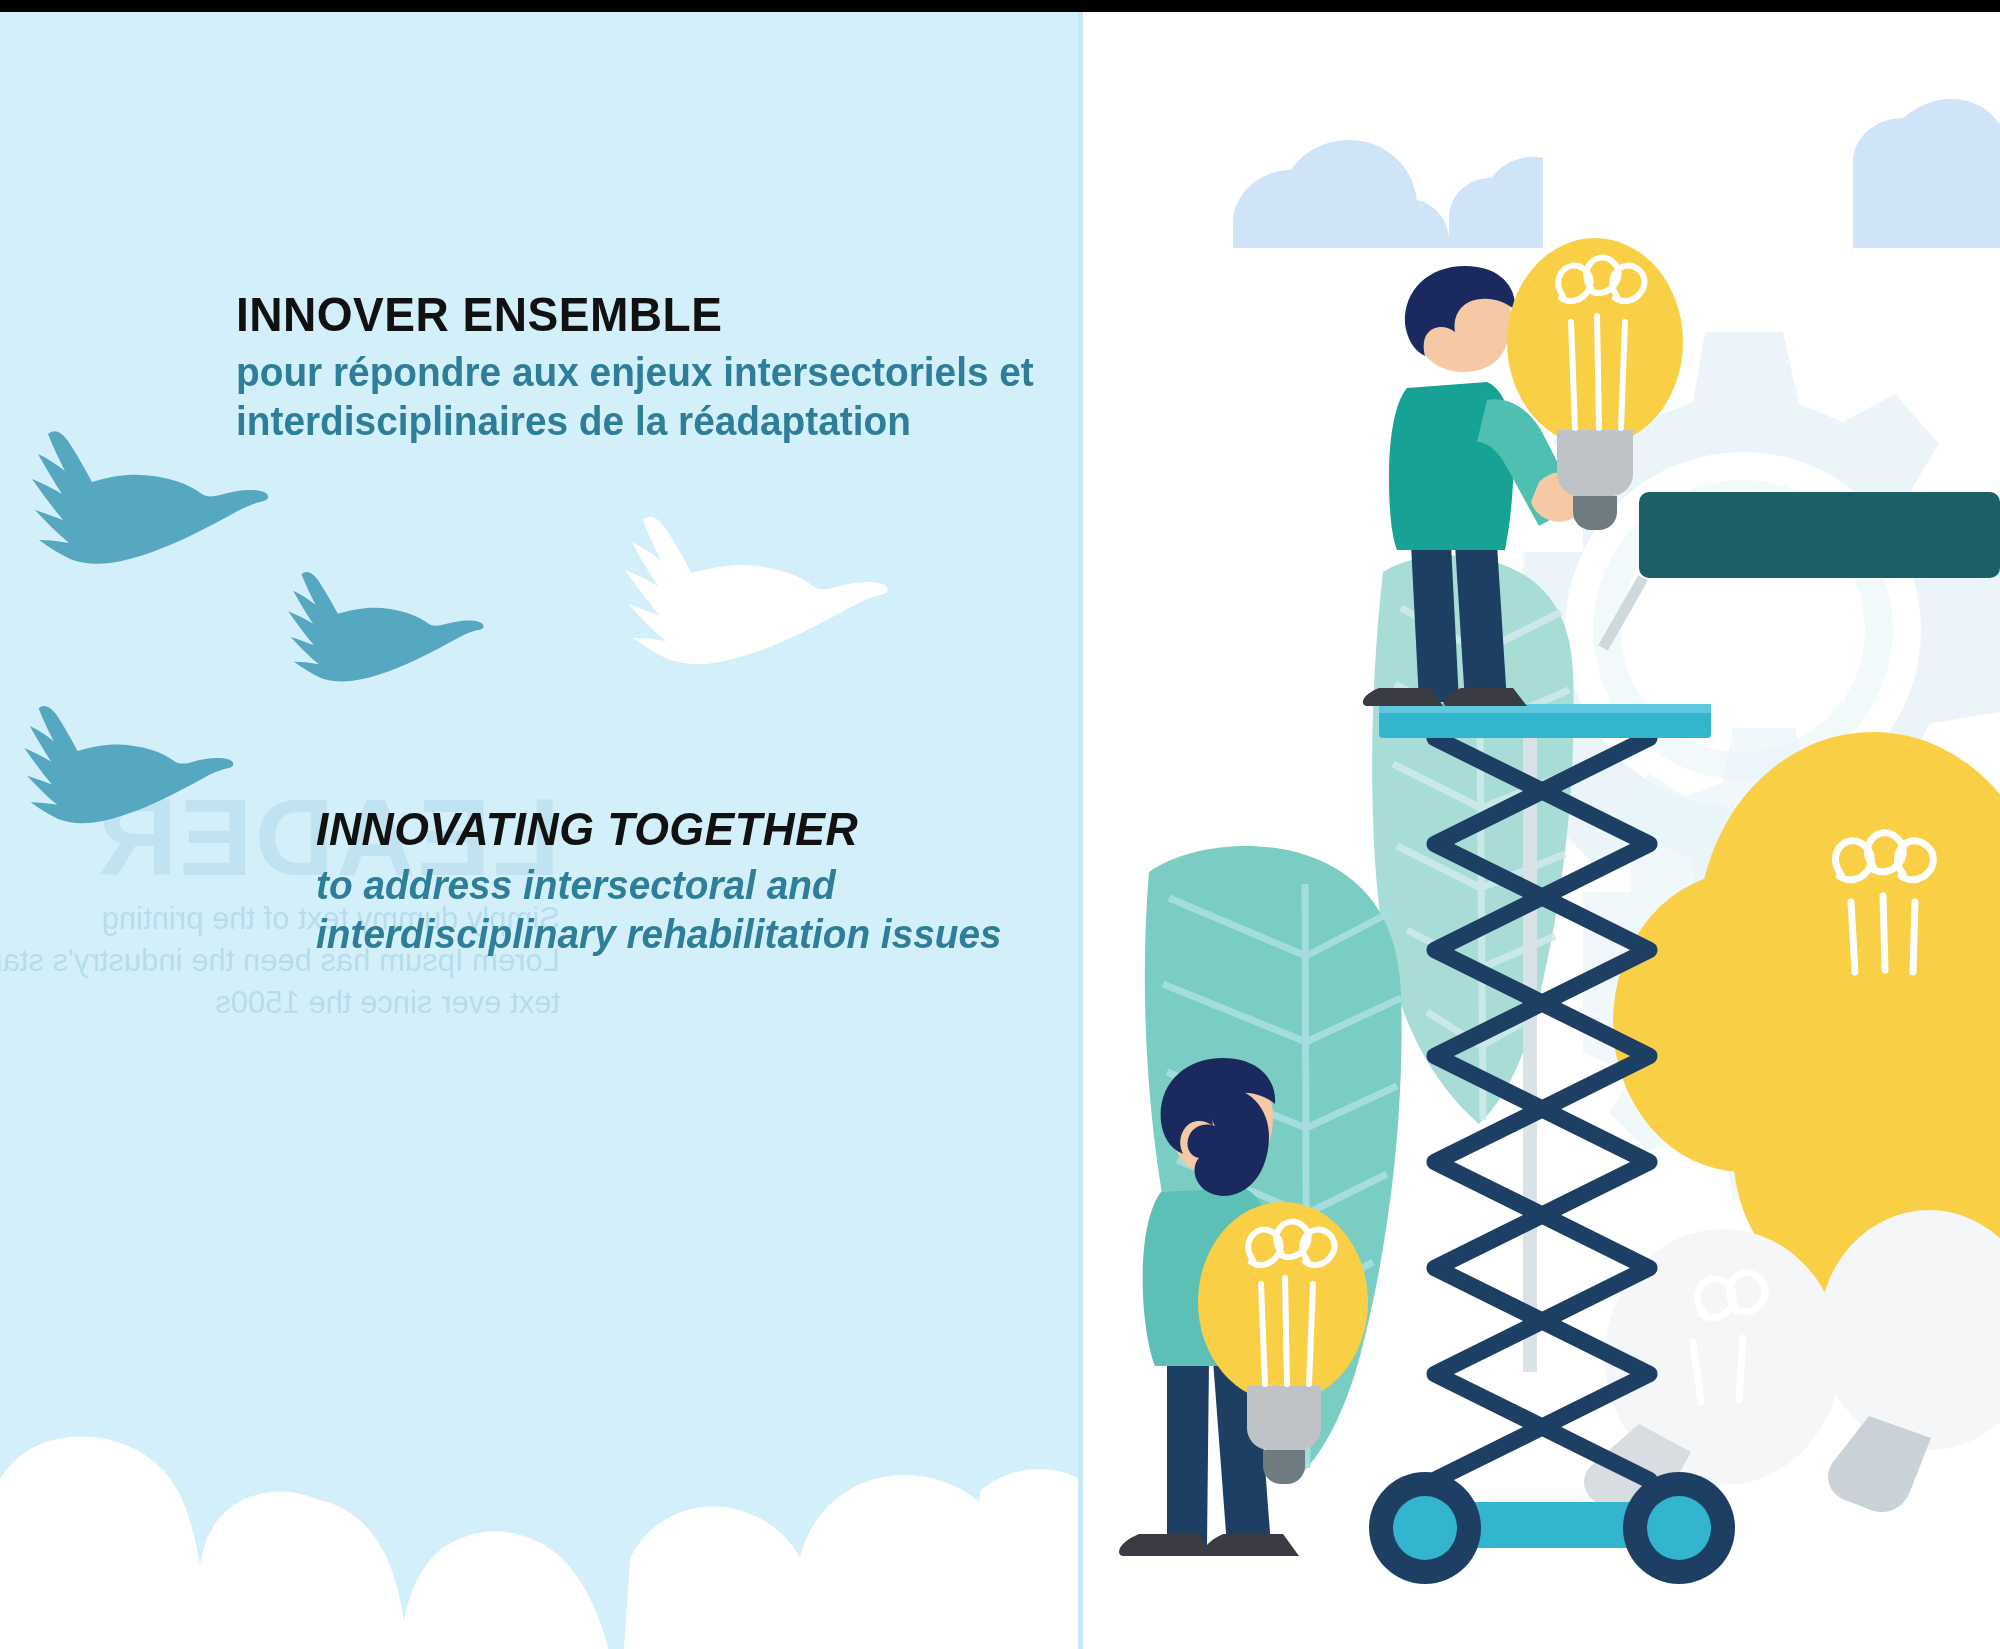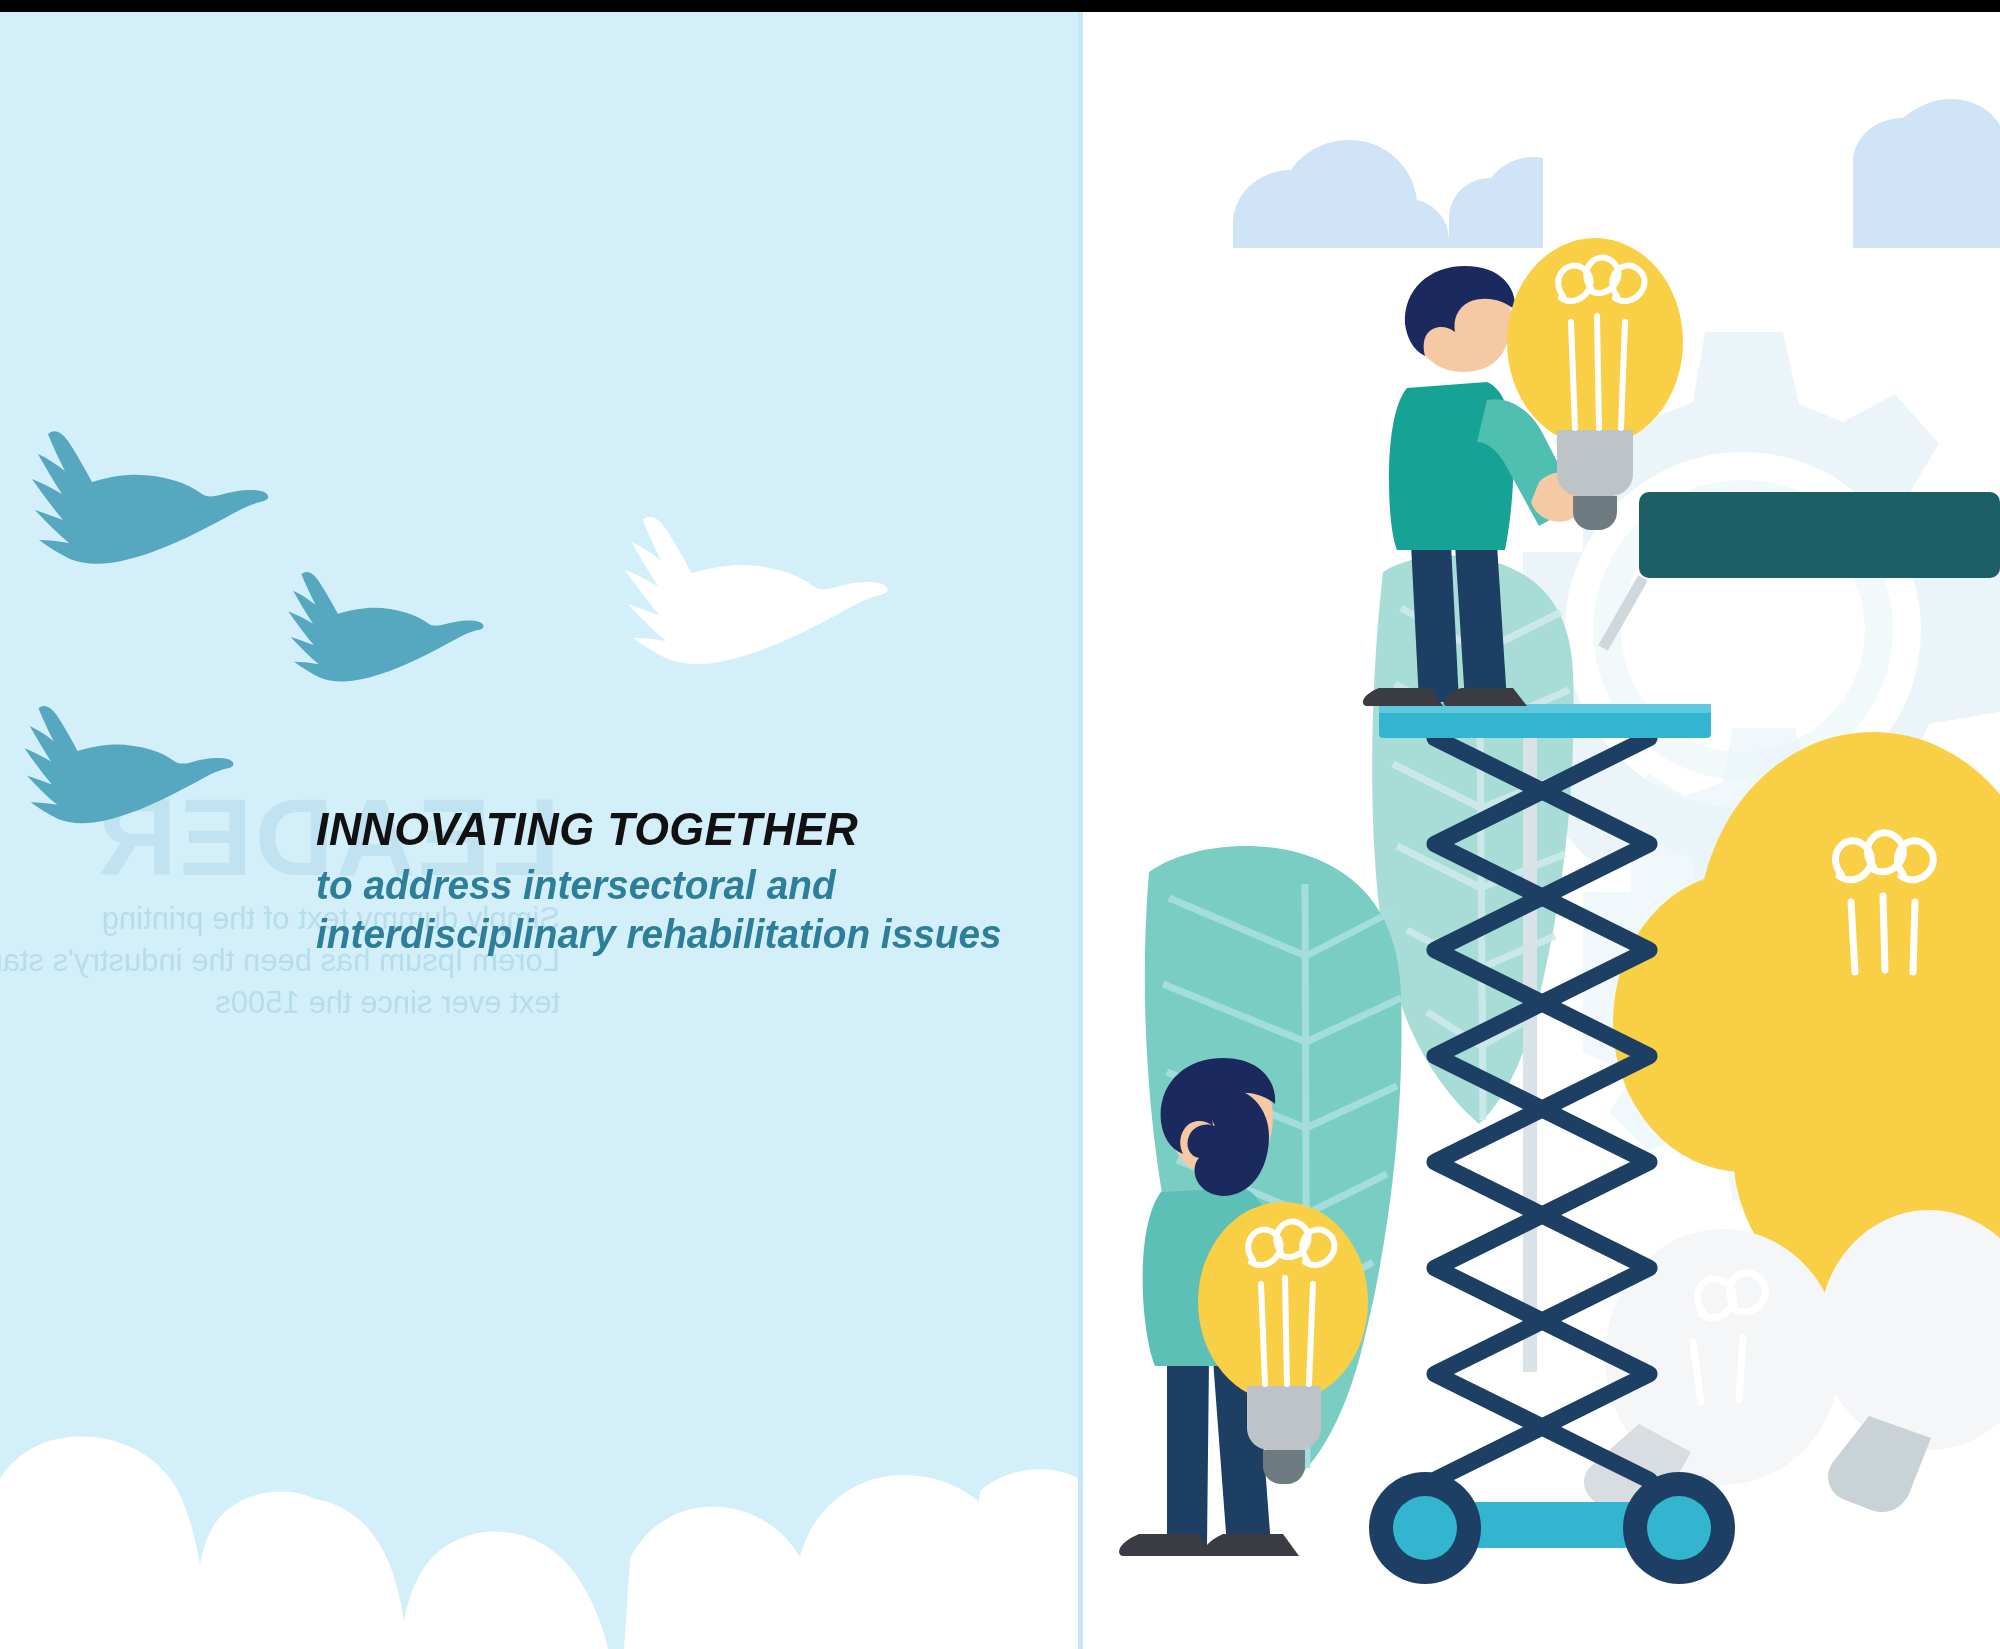--- a/index.html
+++ b/index.html
@@ -391,20 +391,27 @@
           <path d="M178 1272 l4 100"></path>
             <path d="M202 1266 l2 106"></path>
             <path d="M230 1272 l-4 100"></path>
         </g>
       </g>
 
     </svg>
   </div>
 
 
+  <div class="fr-block">
+    <p class="fr-head">INNOVER ENSEMBLE</p>
+    <div class="fr-body">
+      <div>pour répondre aux enjeux intersectoriels et</div>
+      <div>interdisciplinaires de la réadaptation</div>
+    </div>
+  </div>
 
   <div class="en-block">
     <p class="en-head">INNOVATING TOGETHER</p>
     <div class="en-body">
       <div>to address intersectoral and</div>
       <div>interdisciplinary rehabilitation issues</div>
     </div>
   </div>
 
 </div>

